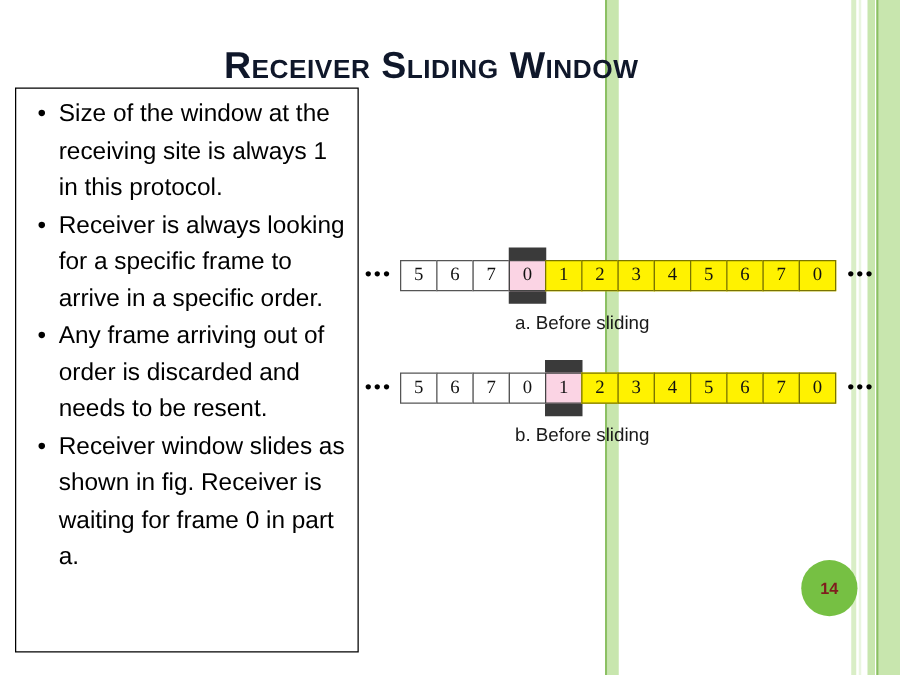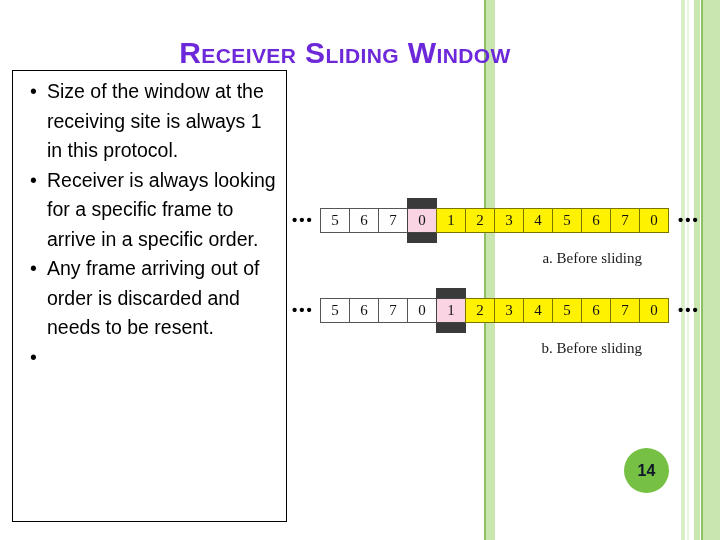--- a/index.html
+++ b/index.html
@@ -31,21 +31,21 @@
     height: 540px;
   }
 
   
   .title {
     position: absolute;
     left: 0;
     top: 36px;
     width: 690px;
     text-align: center;
-    color: #6d28d9;
+    color: #0f172a;
     font-family: "Liberation Sans", sans-serif;
     font-size: 30px;
     font-weight: bold;
     font-variant: small-caps;
     letter-spacing: 0.4px;
     white-space: nowrap;
   }
 
   
   .textbox {
@@ -139,41 +139,41 @@
     height: 45px;
     background: #3A3A3A;
     z-index: 1;
   }
 
   .caption {
     position: absolute;
     top: 52px;
     left: 120px;
     width: 230px;
-    text-align: right;
-    font-family: Liberation Serif, serif;
+    text-align: left;
+    font-family: Liberation Sans, sans-serif;
     font-size: 15px;
     color: #1a1a1a;
   }
 
   
   .badge {
     position: absolute;
-    left: 624px;
+    left: 641px;
     top: 448px;
     width: 45px;
     height: 45px;
     border-radius: 50%;
     background: #76C043;
     display: flex;
     align-items: center;
     justify-content: center;
-    color: #0f172a;
-    font-family: "Liberation Sans", sans-serif;
-    font-size: 16px;
+    color: #7f1d1d;
+    font-family: "Liberation Sans", sans-serif;
+    font-size: 13px;
     font-weight: bold;
   }
 </style>
 </head>
 <body>
 
 <div class="slide">
 
   <div id="stripes">
       <div class="stripe" style="left: 484px; width: 2px; background: rgb(140, 192, 99);"></div>
@@ -185,21 +185,21 @@
       <div class="stripe" style="left: 703px; width: 17px; background: rgb(200, 230, 174);"></div>
     </div>
 
   <div class="title">Receiver Sliding Window</div>
 
   <div class="textbox">
     <ul class="bullets" id="bullet-list">
         <li><span class="dot">•</span><span>Size of the window at the receiving site is always 1 in this protocol.</span></li>
         <li><span class="dot">•</span><span>Receiver is always looking for a specific frame to arrive in a specific order.</span></li>
         <li><span class="dot">•</span><span>Any frame arriving out of order is discarded and needs to be resent.</span></li>
-        <li><span class="dot">•</span></li>
+        <li><span class="dot">•</span><span>Receiver window slides as shown in fig. Receiver is waiting for frame 0 in part a.</span></li>
       </ul>
   </div>
 
   <div class="diagram diag-a" id="diagram-0">
       <div class="strip-row">
         <div class="dots dots-left">•••</div>
         <div class="marker" style="left: 115px;"></div>
         <div class="cells">
           <div class="cell">5</div>
           <div class="cell">6</div>

